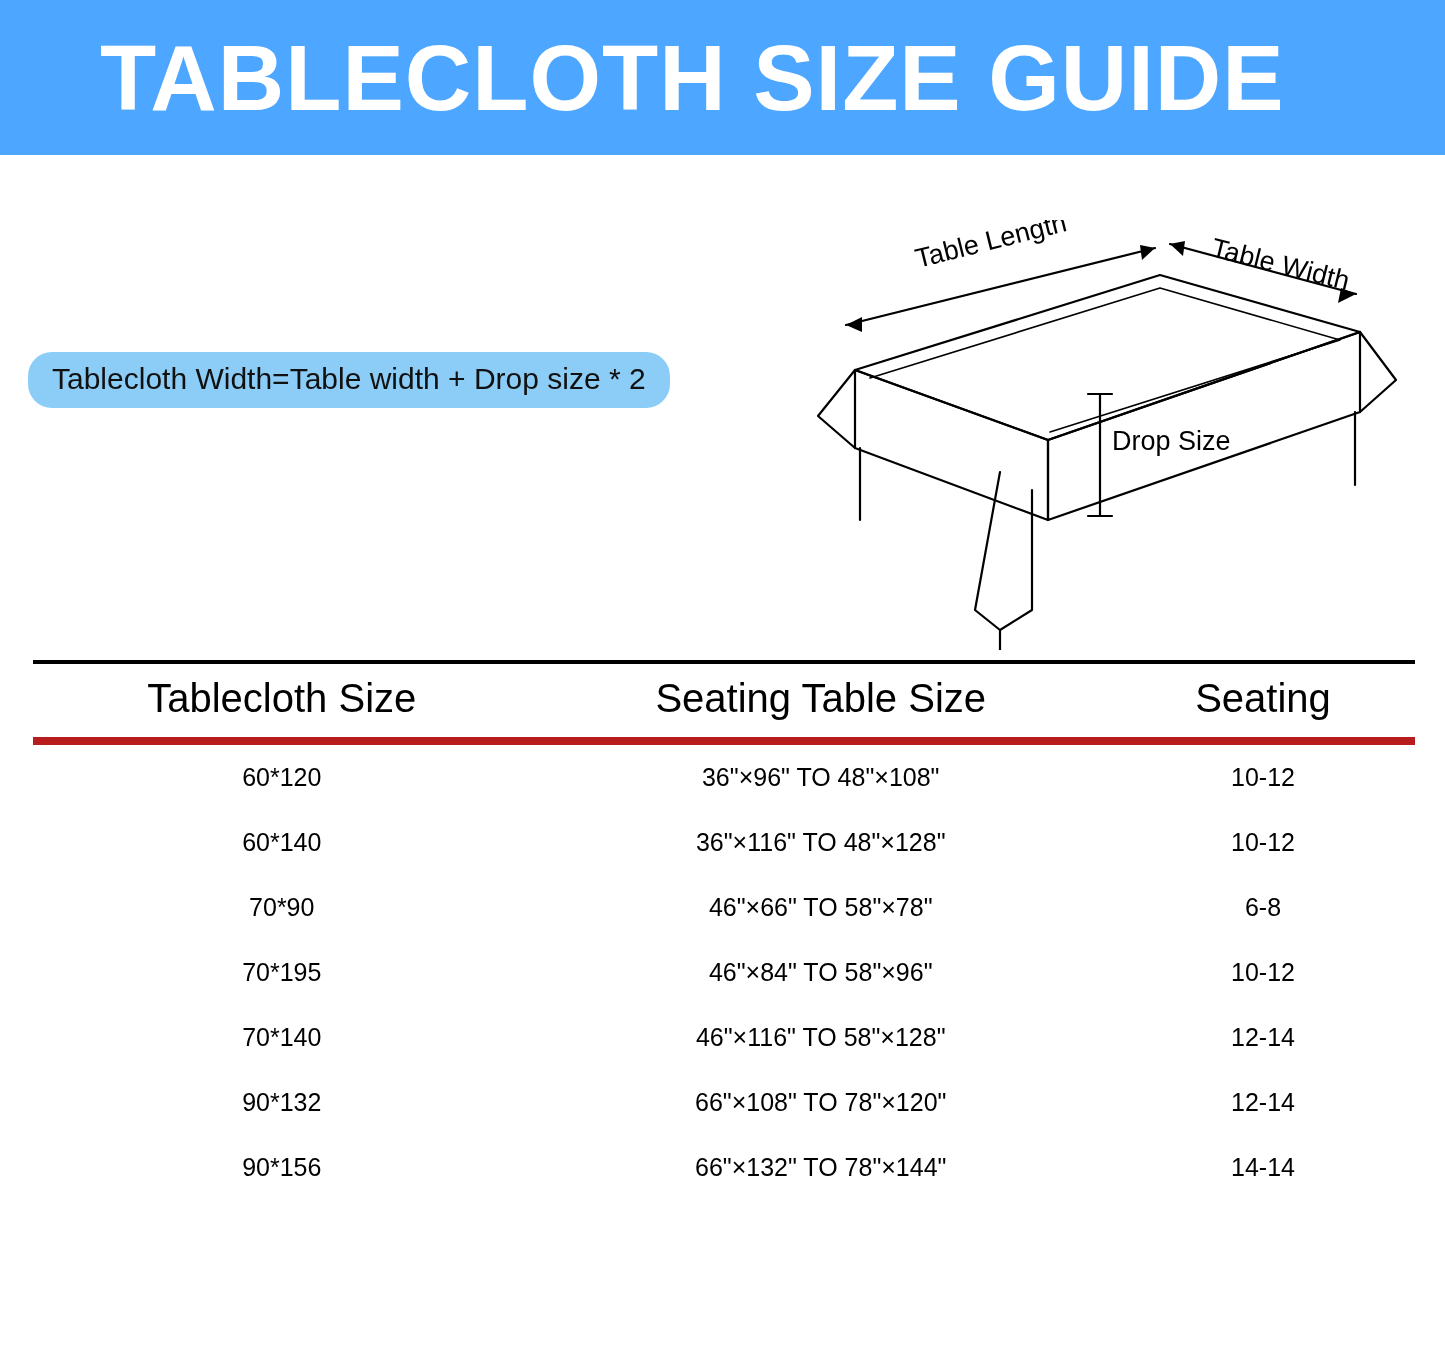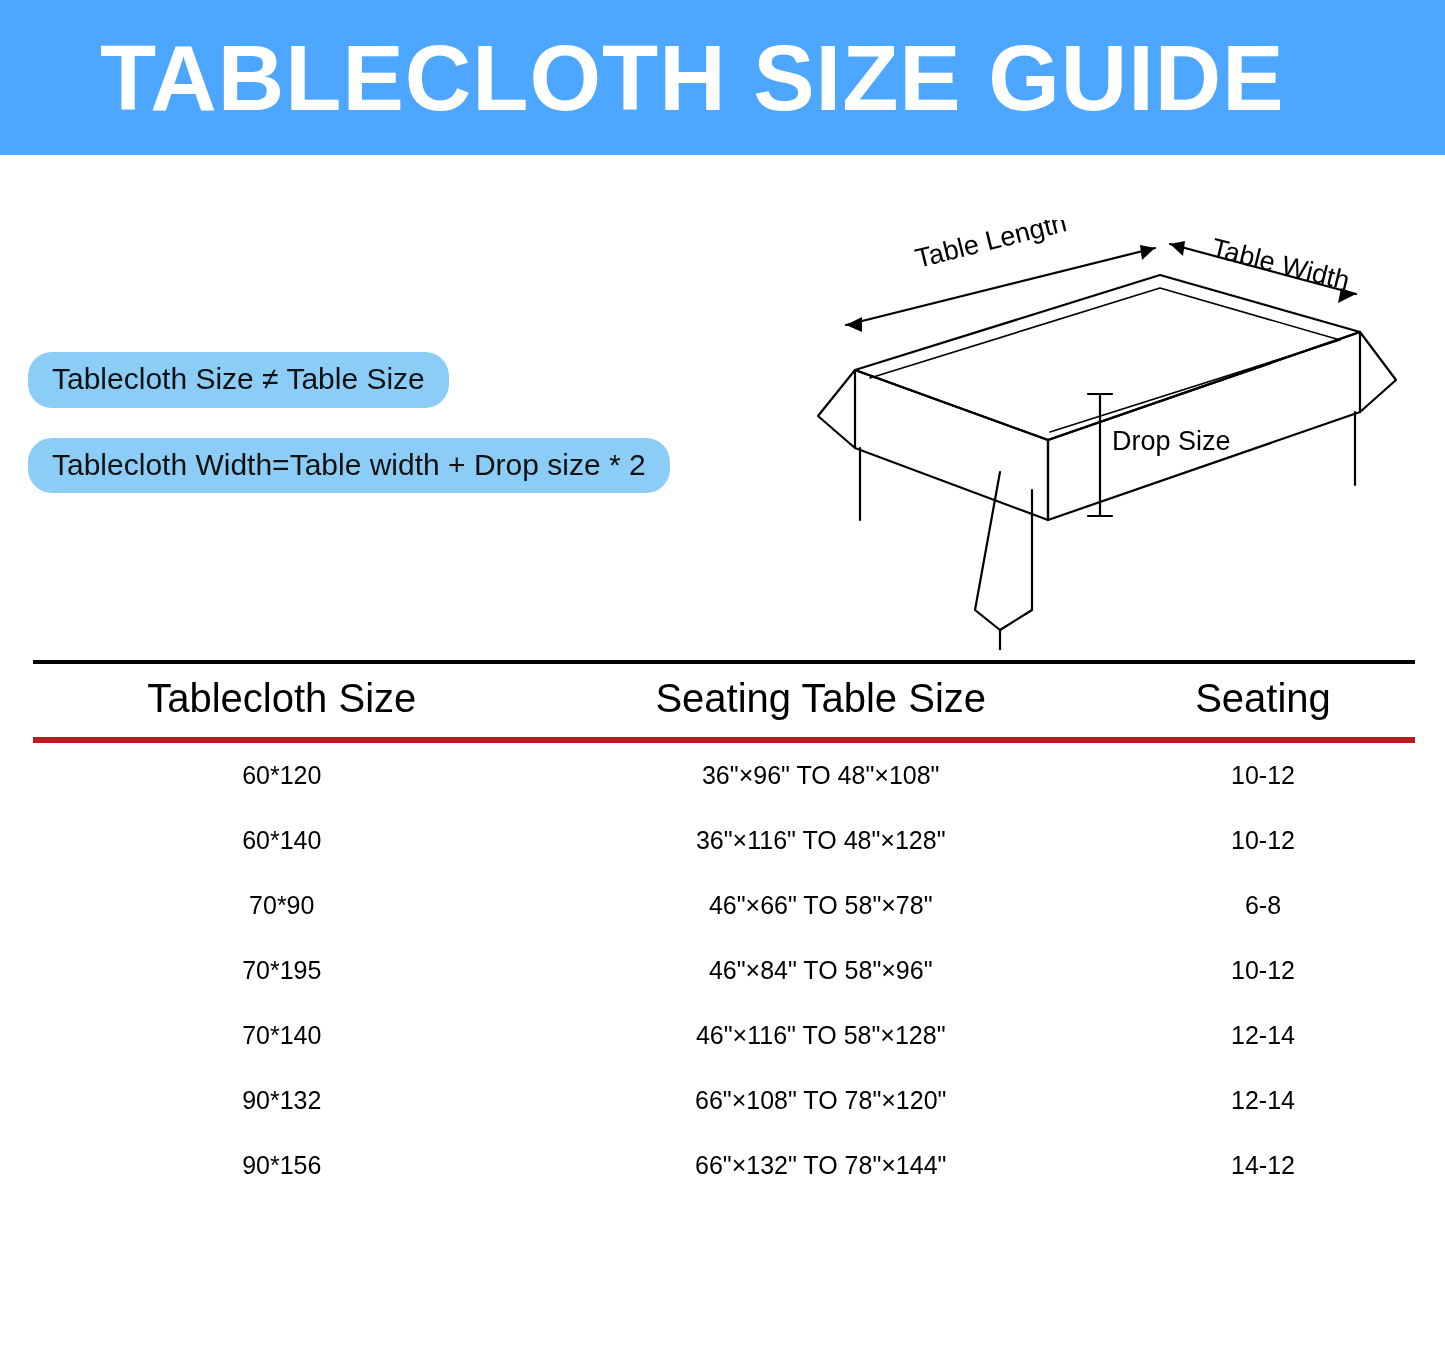--- a/index.html
+++ b/index.html
@@ -81,42 +81,39 @@
     border: none;
     text-align: center;
     font-weight: normal;
   }
   .size-table thead th {
     font-size: 40px;
     padding: 12px 0 16px 0;
   }
   .size-table thead tr {
     border-top: 4px solid #000;
-    border-bottom: 6px solid #b91c1c;
+    border-bottom: 8px solid #b91c1c;
   }
   .size-table tbody td {
     font-size: 25px;
     padding: 18px 0 18px 0;
   }
   .col-size { width: 36%; }
   .col-fit  { width: 42%; }
   .col-seat { width: 22%; }
 </style>
 </head>
 <body>
 
 <div class="header-banner">
   <div class="header-title">TABLECLOTH SIZE GUIDE</div>
 </div>
 
 <div class="pills">
   <div class="pill-row">
-    <span class="pill">Tablecloth Size ≠ Table Size</span>
-  </div>
-  <div class="pill-row">
     <span class="pill">Tablecloth Width=Table width + Drop size * 2</span>
   </div>
 </div>
 
 <div class="illustration">
   <svg width="620" height="430" viewBox="0 0 620 430" xmlns="http://www.w3.org/2000/svg">
     <g fill="none" stroke="#000000" stroke-width="2.2" stroke-linejoin="round" stroke-linecap="round">
 
       <line x1="46" y1="105" x2="355" y2="28"></line>
       <polygon points="46,105 62,97 62,112" fill="#000000" stroke="none"></polygon>
@@ -189,16 +186,16 @@
       <td>12-14</td>
     </tr>
     <tr>
       <td>90*132</td>
       <td>66"×108" TO 78"×120"</td>
       <td>12-14</td>
     </tr>
     <tr>
       <td>90*156</td>
       <td>66"×132" TO 78"×144"</td>
-      <td>14-12</td>
+      <td>14-14</td>
     </tr>
   </tbody>
 </table>
 
 </body></html>

